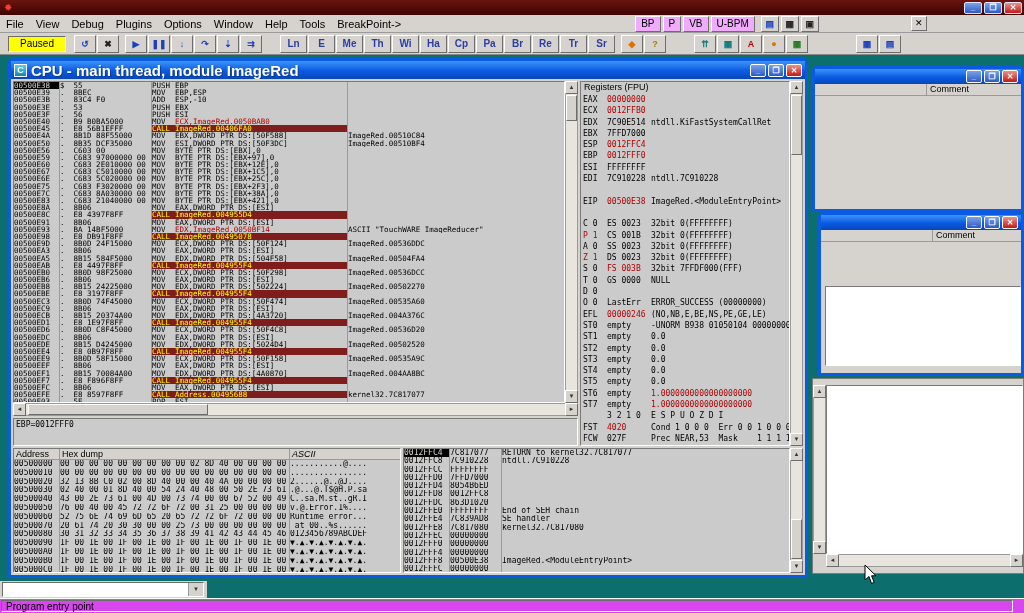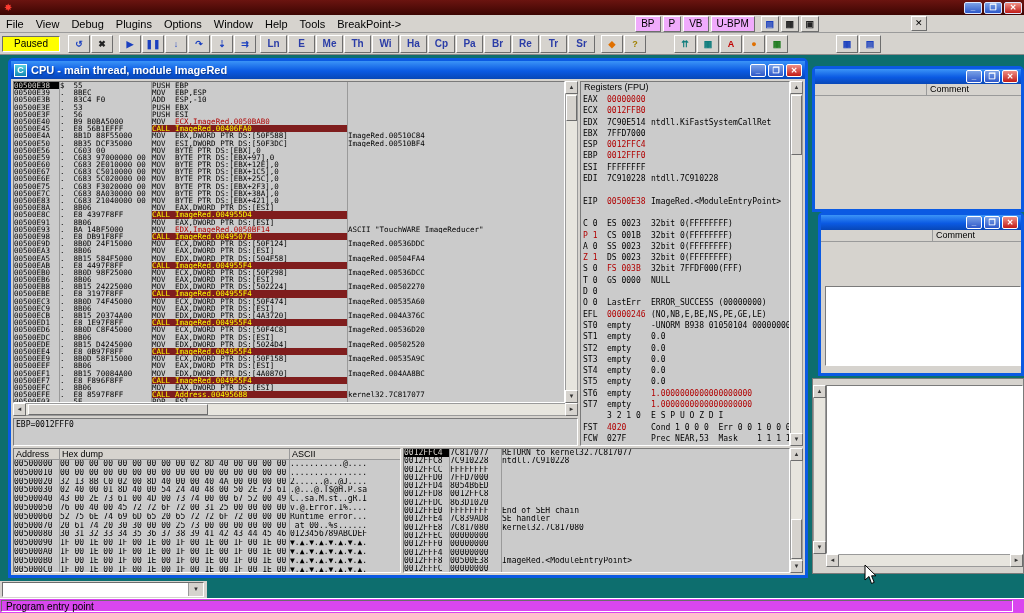--- a/index.html
+++ b/index.html
@@ -29,21 +29,21 @@
   .mini-icons { display:flex; gap:2px; margin-left:6px; }
   .ibtn { width:18px; height:16px; border:1px solid; border-color:#fff #6d6d6d #6d6d6d #fff;
           background:#d6d3ce; text-align:center; font-size:9px; line-height:14px; }
   .menu-x { margin-left:92px; width:16px; height:15px; font-size:9px; line-height:13px;
             text-align:center; border:1px solid; border-color:#fff #6d6d6d #6d6d6d #fff; background:#d6d3ce; }
 
   
   .toolbar { position:absolute; left:0; top:33px; width:1024px; height:22px;
              background:#d6d3ce; border-bottom:1px solid #8a8a8a;
              display:flex; align-items:center; }
-  .paused { margin-left:2px; width:58px; height:16px; background:#ffff00;
+  .paused { margin-left:8px; width:58px; height:16px; background:#ffff00;
             border:1px solid; border-color:#6d6d6d #fff #fff #6d6d6d;
             color:#000; font-size:10px; line-height:14px; text-align:center; }
   .tgroup { display:flex; gap:1px; }
   .tbtn { width:22px; height:18px; border:1px solid; border-color:#fff #6d6d6d #6d6d6d #fff;
           background:#d6d3ce; text-align:center; font-size:9px; line-height:16px; }
   .g-blue { color:#1a3fbf; font-weight:bold; }
   .g-dark { color:#222; font-weight:bold; }
   .g-teal { color:#0b7b7b; font-weight:bold; }
   .g-red  { color:#c00000; font-weight:bold; }
   .g-orange { color:#e07000; font-weight:bold; }
@@ -54,21 +54,21 @@
           line-height:16px; text-align:center; }
 
   
   .mdi { position:absolute; left:0; top:55px; width:1024px; height:543px; background:#0d6e6e; }
 
   
   .xpwin { position:absolute; border:3px solid #0b5ae3; border-radius:5px 5px 0 0; background:#d6d3ce; }
   .xptitle { height:18px; background:linear-gradient(180deg,#3b94f7,#0b5ae3 55%,#0847b7);
              display:flex; align-items:center; padding:0 3px; color:#fff; }
   .xptitle.small { height:15px; }
-  .xptitle-text { font-size:11px; font-weight:bold; margin-left:4px;
+  .xptitle-text { font-size:15px; font-weight:bold; margin-left:4px;
                   text-shadow:1px 1px 1px #0a3a8c; white-space:nowrap; overflow:hidden; }
   .cpuicon { width:13px; height:13px; background:linear-gradient(#59d2e0,#1287b5);
              border:1px solid #fff; color:#fff; font-size:9px; font-weight:bold;
              text-align:center; line-height:11px; }
   .xpbtns { margin-left:auto; display:flex; gap:2px; }
   .xbtn { width:16px; height:13px; border:1px solid #fff; border-radius:2px;
           background:linear-gradient(#7ba2e7,#2e58c9); color:#fff; font-size:8px;
           line-height:11px; text-align:center; font-weight:bold; }
   .xbtn.close { background:linear-gradient(#ef8f85,#c11b17); }
   .xpclient { position:relative; background:#d6d3ce; }
@@ -112,21 +112,21 @@
               padding:0 3px; display:flex; }
   .rrow { height:11.3px; line-height:11.3px; white-space:pre; overflow:hidden; padding-left:2px; }
   .rt1 { display:inline-block; min-width:24px; }
   .rt2 { display:inline-block; min-width:44px; }
 
   .dump { left:2px; top:369px; width:388px; height:125px; }
   .dumphead { height:11px; background:#d6d3ce; border-bottom:1px solid #9a9a9a;
               font-family:"Liberation Sans",sans-serif; font-size:9px; display:flex; }
   .dh-addr { width:46px; border-right:1px solid #9a9a9a; padding-left:2px; }
   .dh-hex { width:230px; border-right:1px solid #9a9a9a; padding-left:2px; }
-  .dh-ascii { flex:1; padding-left:2px; }
+  .dh-ascii { flex:1; padding-left:2px;font-style:italic; }
   .mrow { display:flex; height:8.8px; line-height:8.8px; font-size:8px; white-space:pre; }
   .m-addr { width:46px; overflow:hidden; border-right:1px solid #9a9a9a; }
   .m-hex { width:230px; overflow:hidden; border-right:1px solid #9a9a9a; }
   .m-ascii { flex:1; overflow:hidden; }
 
   .stack { left:392px; top:369px; width:387px; height:125px; }
   .srow { display:flex; height:8.3px; line-height:8.3px; font-size:8px; white-space:pre; }
   .s-addr { width:46px; overflow:hidden; border-right:1px solid #9a9a9a; }
   .s-val { width:52px; overflow:hidden; border-right:1px solid #9a9a9a; }
   .s-cmt { flex:1; overflow:hidden; }
@@ -205,21 +205,21 @@
       <span class="tbtn"><span class="g-dark">✖</span></span>
     </span>
     <span class="tgroup" style="margin-left:6px">
       <span class="tbtn"><span class="g-blue">▶</span></span>
       <span class="tbtn"><span class="g-blue">❚❚</span></span>
       <span class="tbtn"><span class="g-blue">↓</span></span>
       <span class="tbtn"><span class="g-blue">↷</span></span>
       <span class="tbtn"><span class="g-blue">⇣</span></span>
       <span class="tbtn"><span class="g-blue">⇉</span></span>
     </span>
-    <span class="tgroup" style="margin-left:4px">
+    <span class="tgroup" style="margin-left:18px">
         <span class="lbtn">Ln</span>
         <span class="lbtn">E</span>
         <span class="lbtn">Me</span>
         <span class="lbtn">Th</span>
         <span class="lbtn">Wi</span>
         <span class="lbtn">Ha</span>
         <span class="lbtn">Cp</span>
         <span class="lbtn">Pa</span>
         <span class="lbtn">Br</span>
         <span class="lbtn">Re</span>

